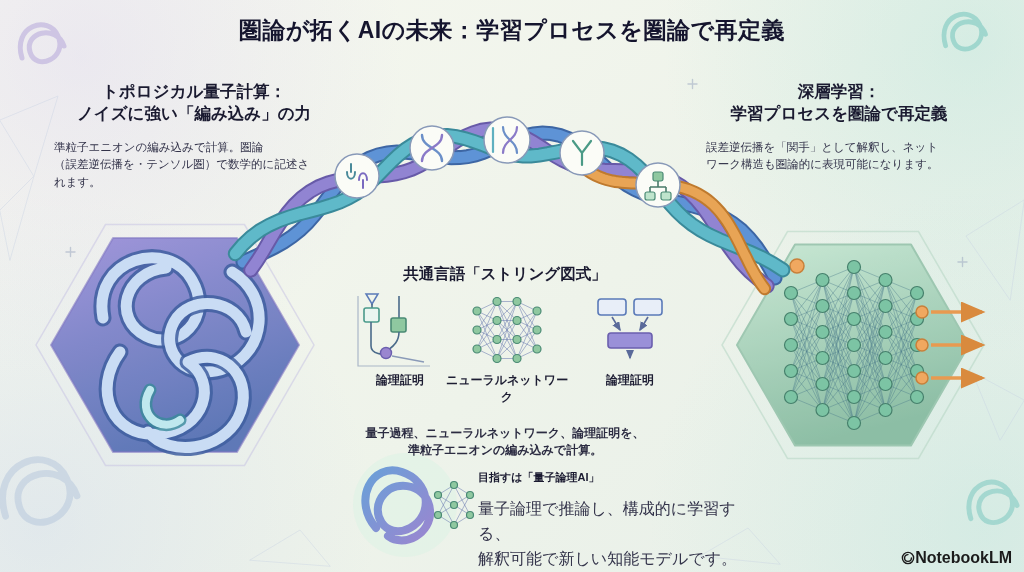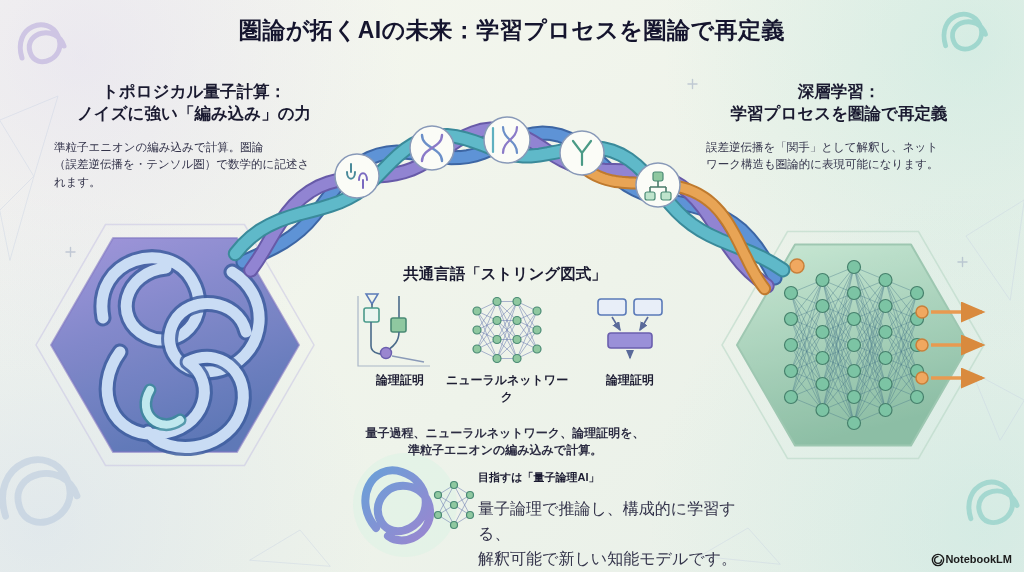--- a/index.html
+++ b/index.html
@@ -27,22 +27,22 @@
   .sec-body.right{top:139px;left:706px;width:272px;}
   .center-head{top:252px;left:330px;width:350px;text-align:center;font-size:15.5px;font-weight:bold;color:#1a1a30;margin-top:12px;}
   .diagram-label{font-size:12px;font-weight:bold;color:#1d1d33;text-align:center;top:372px;}
   .dl-1{left:350px;width:100px;}
   .dl-2{left:442px;width:130px;}
   .dl-3{left:582px;width:96px;}
   .center-caption{top:397px;left:320px;width:370px;text-align:center;font-size:12px;line-height:1.45;color:#2c2c42;font-weight:bold;margin-top:28px;}
   .goal-head{top:470px;left:478px;font-size:11px;font-weight:bold;color:#1a1a30;text-align:center;}
   .goal-body{top:497px;left:478px;width:260px;font-size:16px;line-height:1.55;color:#33334a;}
   .watermark{
-    bottom:5px;right:12px;display:flex;gap:0;
-    font-size:11px;font-weight:bold;color:#1b1b1b;
+    bottom:5px;right:12px;display:flex;align-items:center;gap:0;
+    font-size:16px;font-weight:bold;color:#1b1b1b;
   }
   .line{display:block;}
 </style>
 </head>
 <body>
 
 <div class="canvas">
 
   <svg class="art" width="1024" height="572" viewBox="0 0 1024 572">
     <defs>

